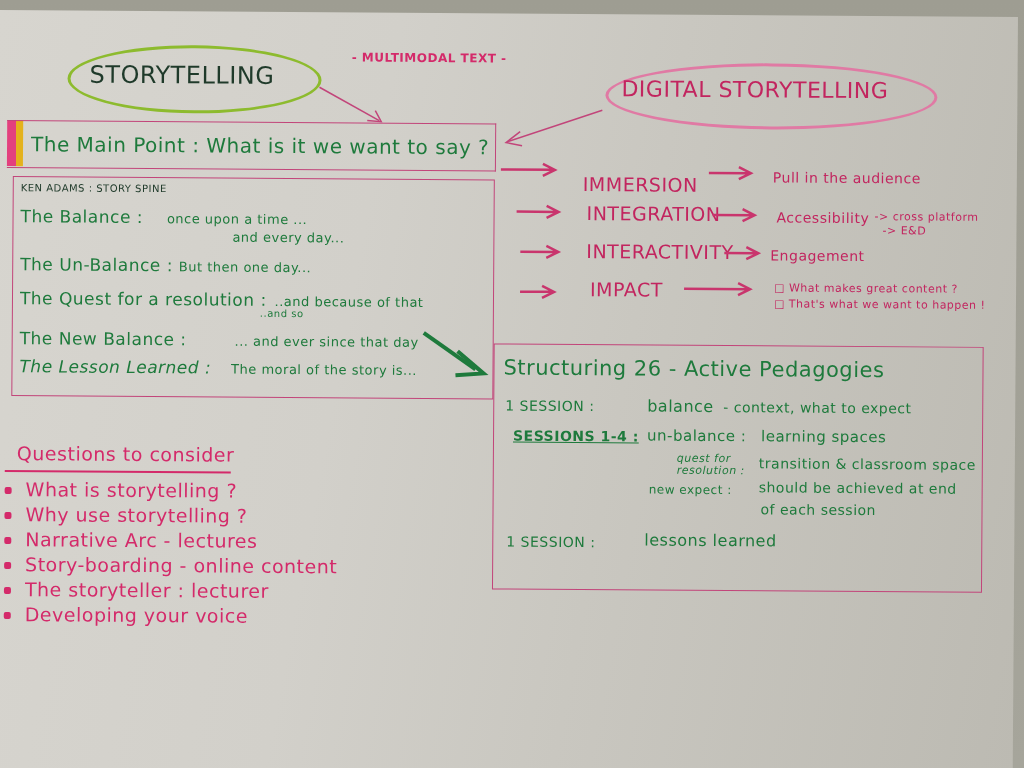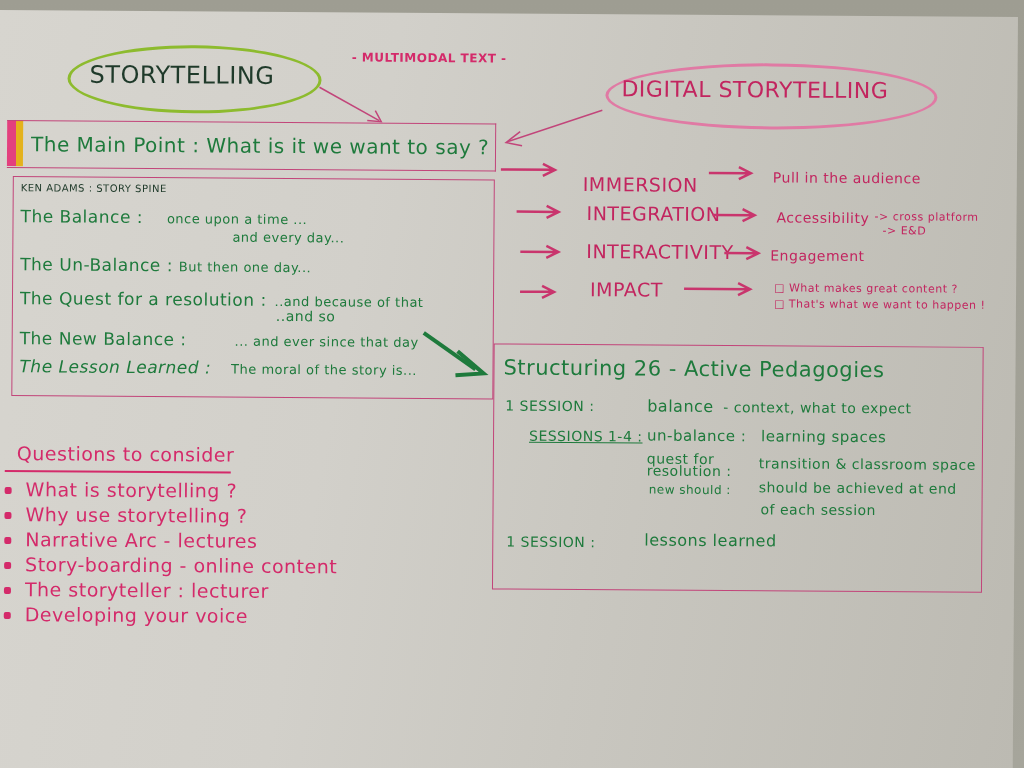--- a/index.html
+++ b/index.html
@@ -73,21 +73,21 @@
 
   <div class="spine-row hand green" style="left:22px; top:244px;">
     <span>The Un-Balance :</span>
     <span class="spine-text" style="">But then one day...</span>
   </div>
 
   <div class="spine-row hand green" style="left:22px; top:278px;">
     <span>The Quest for a resolution :</span>
     <span class="spine-text" style="margin-left:2px;">..and because of that</span>
   </div>
-  <div class="abs hand green" style="left:278px; top:296px; font-size:14px;">..and so</div>
+  <div class="abs hand green" style="left:262px; top:296px; font-size:10px;">..and so</div>
 
   <div class="spine-row hand green" style="left:22px; top:318px;">
     <span>The New Balance :</span>
     <span class="spine-text" style="margin-left:42px;">... and ever since that day</span>
   </div>
 
   <div class="spine-row hand green" style="left:22px; top:346px;">
     <span style="font-style:italic;">The Lesson Learned :</span>
     <span class="spine-text" style="margin-left:14px;">The moral of the story is...</span>
   </div>
@@ -136,26 +136,26 @@
   <div class="abs hand magenta" style="left:776px; top:266px; font-size:11px;">□ What makes great content ?</div>
   <div class="abs hand magenta" style="left:776px; top:282px; font-size:11px;">□ That's what we want to happen !</div>
 
   <div class="box-line" style="left:496px; top:330px; width:488px; height:244px;"></div>
   <div class="abs hand green" style="left:506px; top:342px; font-size:21px;">Structuring 26 - Active Pedagogies</div>
 
   <div class="abs hand green row-lbl" style="left:508px; top:384px;">1 SESSION :</div>
   <div class="abs hand green" style="left:650px; top:382px; font-size:16px;">balance</div>
   <div class="abs hand green" style="left:726px; top:384px; font-size:14px;">- context, what to expect</div>
 
-  <div class="abs hand green row-lbl" style="left:532px; top:414px; text-decoration:underline;">SESSIONS 1-4 :</div>
+  <div class="abs hand green row-lbl" style="left:516px; top:414px; text-decoration:underline;font-weight:bold;">SESSIONS 1-4 :</div>
   <div class="abs hand green" style="left:650px; top:412px; font-size:15px;">un-balance :</div>
   <div class="abs hand green" style="left:764px; top:412px; font-size:15px;">learning spaces</div>
-  <div class="abs hand green" style="left:650px; top:438px; font-size:14px; width:100px; white-space:normal; line-height:12px;">quest for resolution :</div>
+  <div class="abs hand green" style="left:680px; top:438px; font-size:11px; width:100px; white-space:normal; line-height:12px;font-style:italic;">quest for resolution :</div>
   <div class="abs hand green" style="left:762px; top:440px; font-size:14px;">transition &amp; classroom space</div>
-  <div class="abs hand green" style="left:652px; top:468px; font-size:12px;">new should :</div>
+  <div class="abs hand green" style="left:652px; top:468px; font-size:12px;">new expect :</div>
   <div class="abs hand green" style="left:762px; top:464px; font-size:14px;">should be achieved at end</div>
   <div class="abs hand green" style="left:764px; top:486px; font-size:14px;">of each session</div>
 
   <div class="abs hand green row-lbl" style="left:510px; top:520px;">1 SESSION :</div>
   <div class="abs hand green" style="left:648px; top:516px; font-size:16px;">lessons learned</div>
 
   <div class="abs hand pink" style="left:20px; top:432px; font-size:19px;">Questions to consider</div>
   <div class="abs" style="left:8px; top:460px; width:226px; height:2px; background:#d42a6a;"></div>
   <div class="abs hand pink" style="left:8px; top:468px;">
     <div class="q-item"><span class="bullet"></span><span>What is storytelling ?</span></div>

